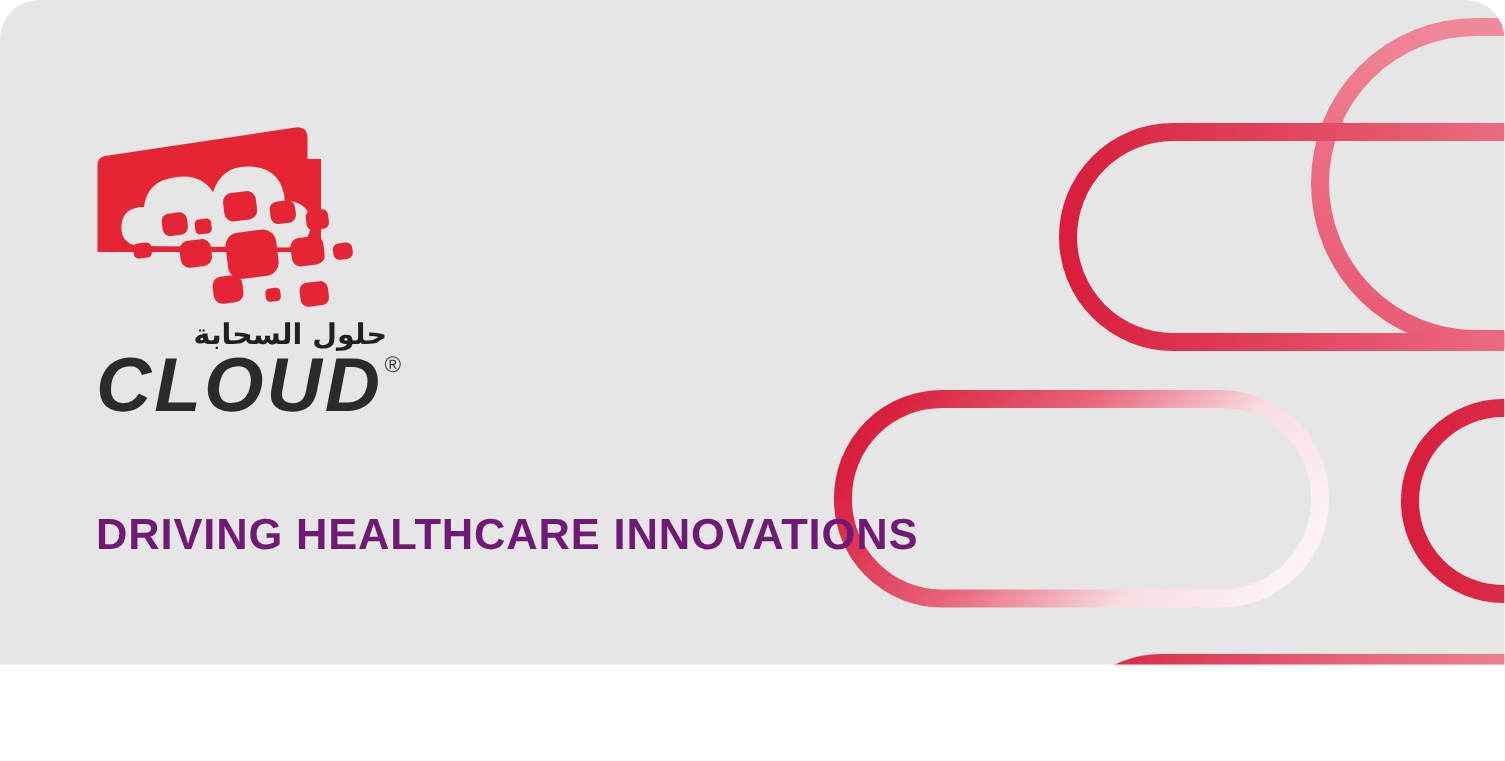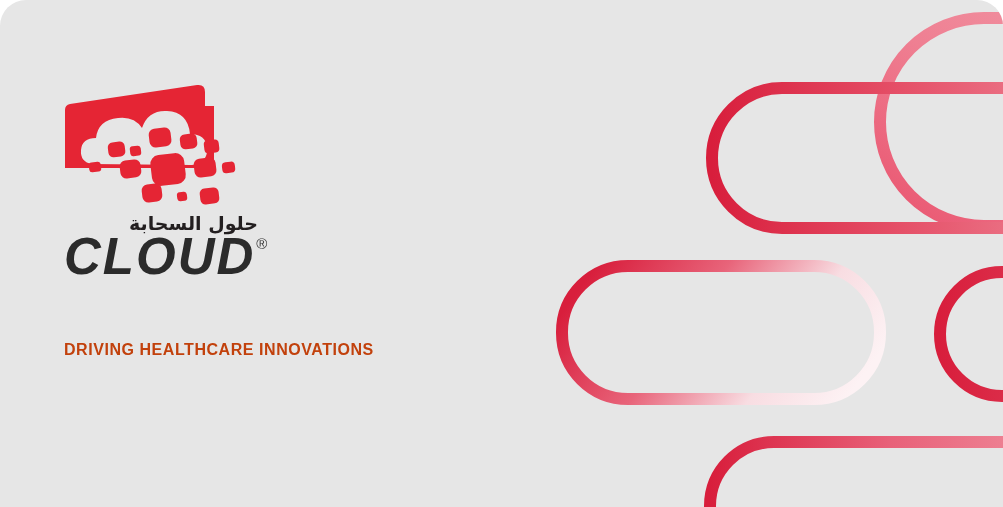--- a/index.html
+++ b/index.html
@@ -11,21 +11,21 @@
     width: 1003px;
     height: 507px;
     overflow: hidden;
     font-family: "Liberation Sans", sans-serif;
   }
 
   
   .banner {
     position: relative;
     width: 1003px;
-    height: 507px;
+    height: 443px;
     background: #e6e6e6;
     border-top-left-radius: 26px;
     border-top-right-radius: 26px;
     border-bottom-left-radius: 0;
     border-bottom-right-radius: 0;
     overflow: hidden;
     box-sizing: border-box;
   }
 
   
@@ -109,23 +109,23 @@
     padding-right: 1px;
   }
 
   
   .tagline {
     position: absolute;
     left: 64px;
     top: 341px;
     font-family: "Liberation Sans", sans-serif;
     font-weight: 700;
-    font-size: 16px;
+    font-size: 29px;
     letter-spacing: 0.55px;
-    color: #c2410c;
+    color: #701a75;
     white-space: nowrap;
     margin: 0;
   }
 </style>
 </head>
 <body>
 
 <div class="banner">
 
   <div class="deco-layer">

